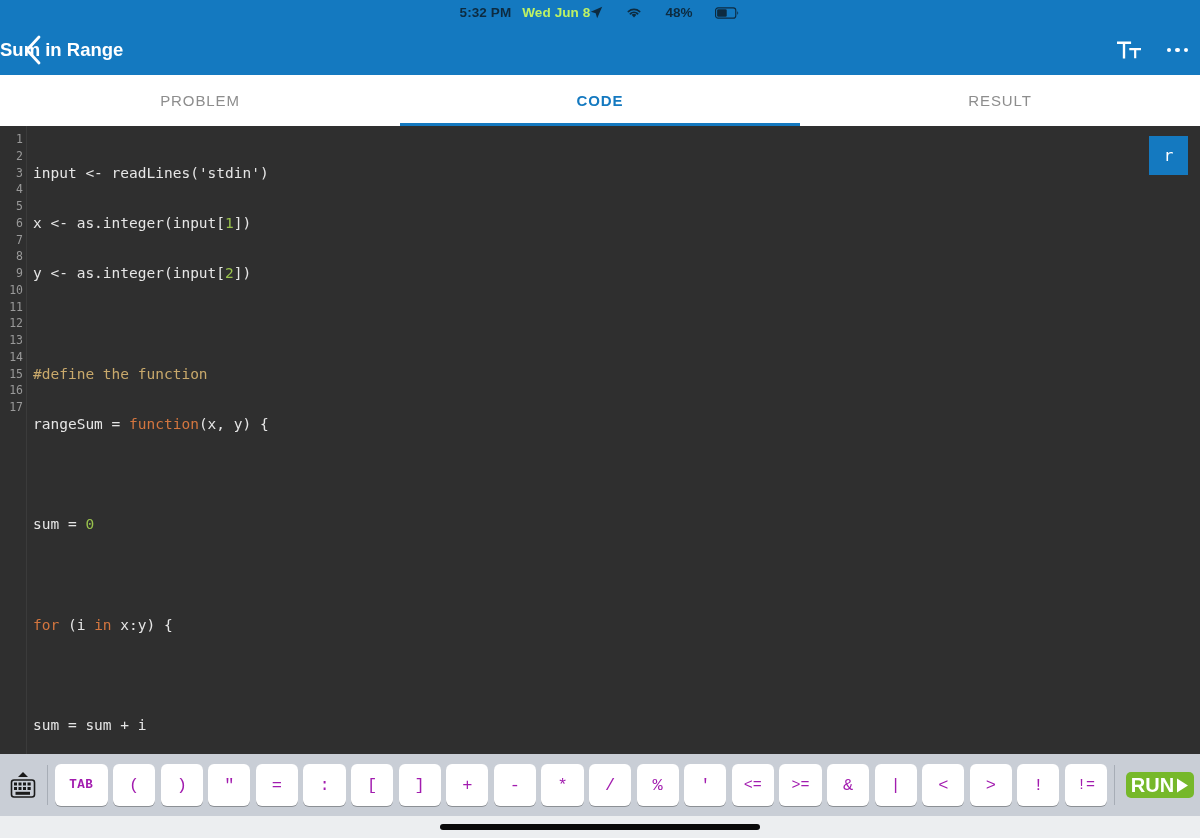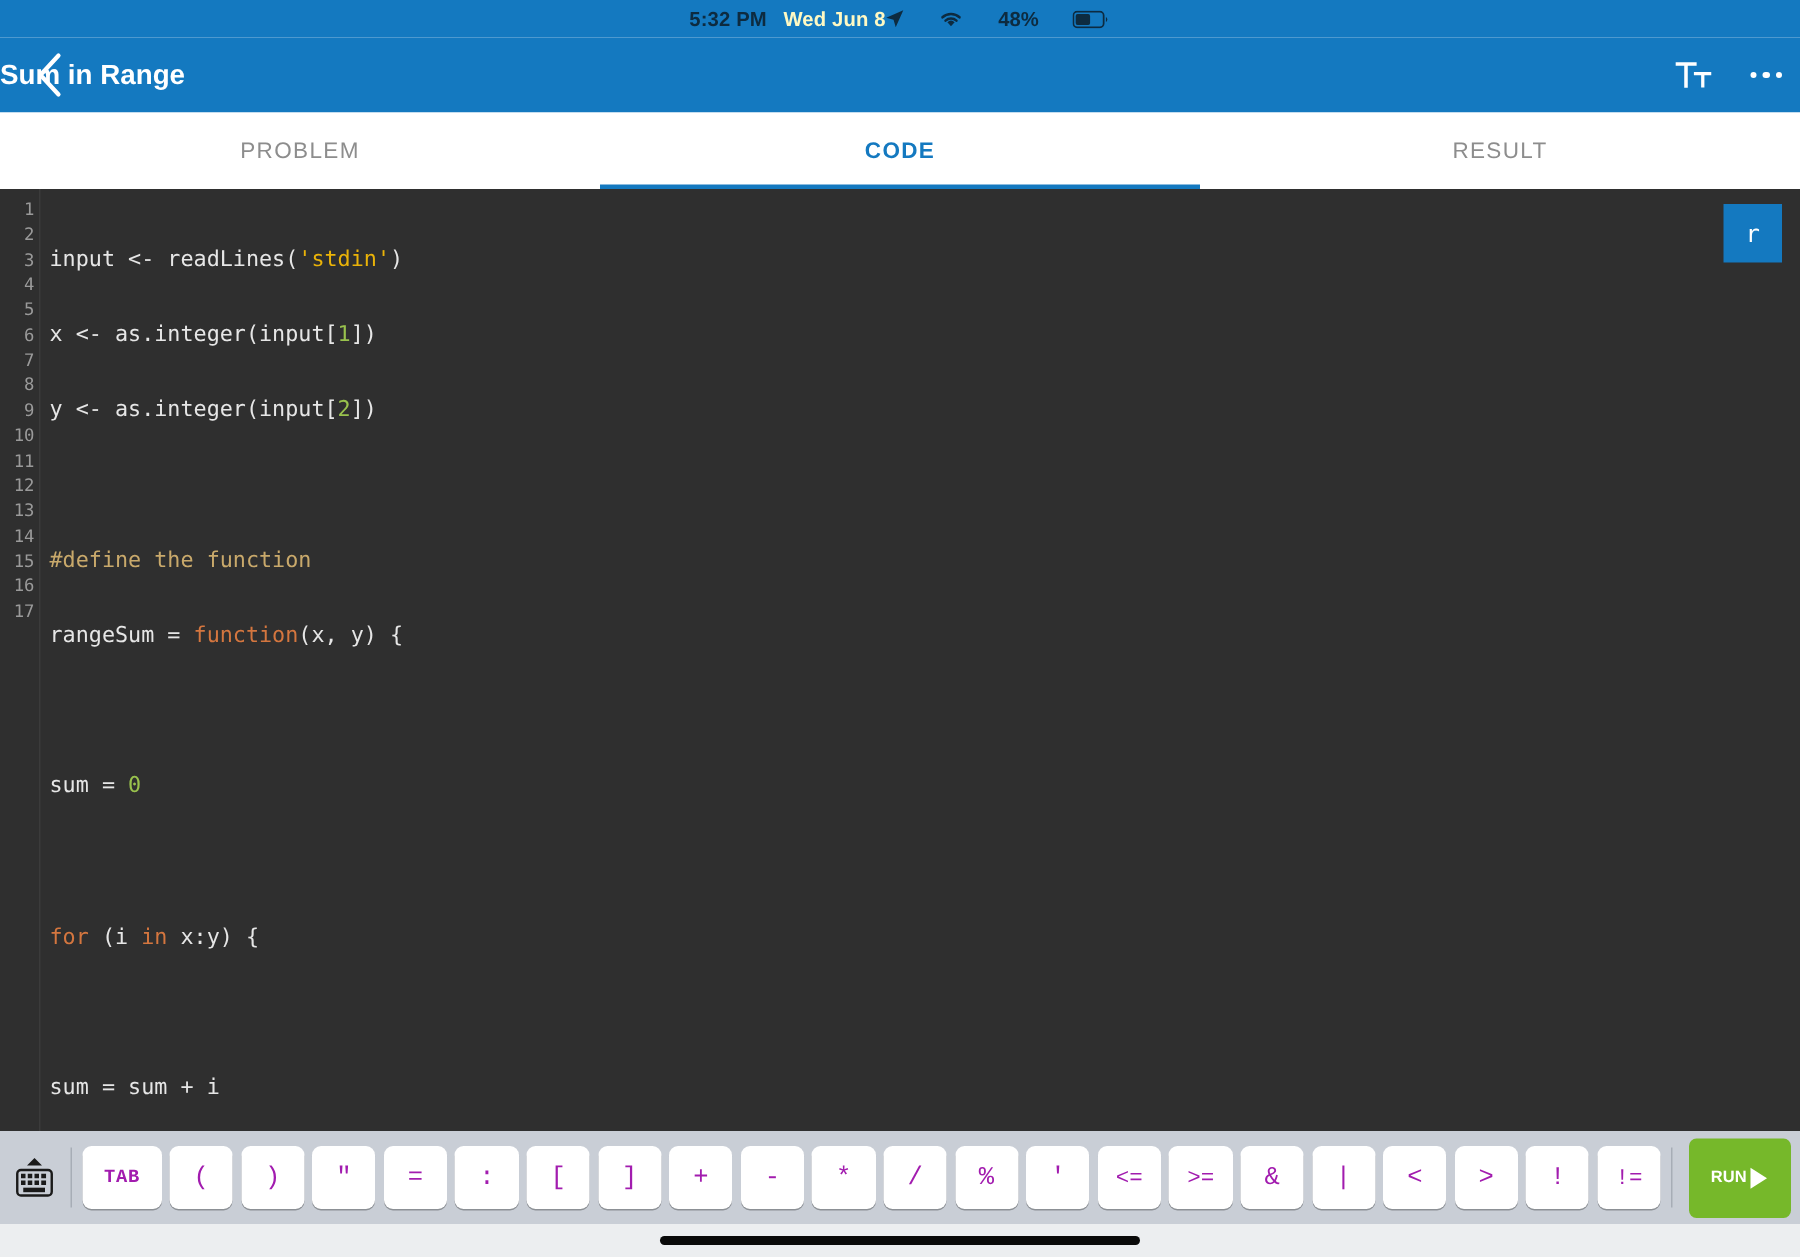--- a/index.html
+++ b/index.html
@@ -12,21 +12,21 @@
   #app { width: 1200px; height: 838px; position: relative; display: flex; flex-direction: column; }
 
   
   .statusbar {
     height: 25px; background: #1479c0; color: #0c2f47;
     display: flex; align-items: center; justify-content: center;
     padding: 0 14px 0 14px; flex: 0 0 25px;
   }
   .sb-left { display: flex; align-items: center; gap: 11px; }
   .sb-time { font-size: 13.5px; font-weight: bold; color: #0d2b40; letter-spacing: .1px; }
-  .sb-date { font-size: 13.5px; font-weight: bold; color: #fef9c3; letter-spacing: .1px; }
+  .sb-date { font-size: 13.5px; font-weight: bold; color: #bef264; letter-spacing: .1px; }
   .sb-right { display: flex; align-items: center; gap: 23px; }
   .sb-pct { font-size: 13.5px; font-weight: bold; color: #0d2b40; }
   .ic { display: inline-flex; align-items: center; justify-content: center; }
 
   
   .navbar {
     height: 50px; background: #1479c0; position: relative;
     display: flex; align-items: center; flex: 0 0 50px;
   }
   .nav-back { position: absolute; left: 10px; top: 0; height: 50px; width: 46px;
@@ -71,21 +71,21 @@
     font-size: 11.5px; line-height: 16.75px; color: #9a9a9a;
     text-align: right; padding-right: 3px;
   }
   .code {
     flex: 1 1 auto; padding-top: 5px; padding-left: 6px;
     font-family: "DejaVu Sans Mono", monospace;
     font-size: 14.5px; line-height: 16.75px; color: #e6e6e6;
     white-space: pre;
   }
   .code div { height: 16.75px; }
-  .tok-str { color: #eab308; }
+  .tok-str { color: #e5e5e5; }
   .tok-num { color: #99c24d; }
   .tok-com { color: #c9a96b; }
   .tok-kw  { color: #d4763f; }
 
   .lang-badge {
     position: absolute; right: 12px; top: 10px;
     width: 39px; height: 39px; background: #1479c0; color: #fff;
     display: flex; align-items: center; justify-content: center;
     font-family: "DejaVu Sans Mono", monospace; font-size: 16px;
   }
@@ -101,23 +101,23 @@
   .key {
     flex: 1 1 0; height: 42px; background: #ffffff; border-radius: 6px;
     display: flex; align-items: center; justify-content: center;
     font-size: 17px; color: #a21caf; font-family: Liberation Mono, monospace;
     box-shadow: 0 1px 0 rgba(0,0,0,0.30);
     min-width: 0;
   }
   .key.tab-key { font-size: 12.5px; font-weight: bold; letter-spacing: .5px; flex: 1.25 1 0; }
   .key.wide { font-size: 15px; }
   .run-btn {
-    width: 68px; flex: 0 0 68px; height: 53px; background: #76b82a; border-radius: 5px;
+    width: 68px; flex: 0 0 68px; height: 26px; background: #76b82a; border-radius: 5px;
     display: flex; align-items: center; justify-content: center; gap: 2px;
-    color: #fff; font-size: 11px; font-weight: bold; margin-left: 4px;
+    color: #fff; font-size: 20px; font-weight: bold; margin-left: 4px;
   }
 
   
   .homebar { height: 22px; flex: 0 0 22px; background: #eceef0; display: flex; align-items: center; justify-content: center; }
   .homebar .bar { width: 320px; height: 6px; border-radius: 3px; background: #0a0a0a; }
 </style>
 </head>
 <body>
 
 <div id="app">

